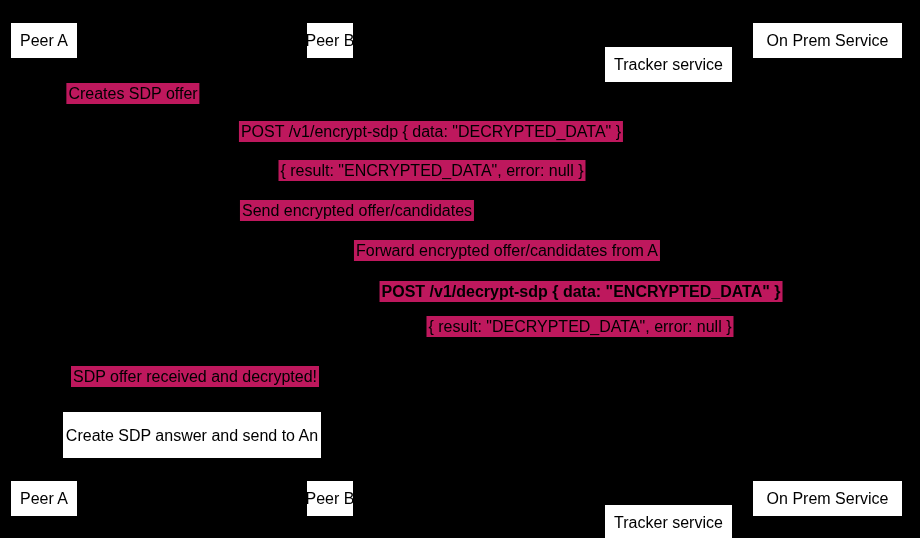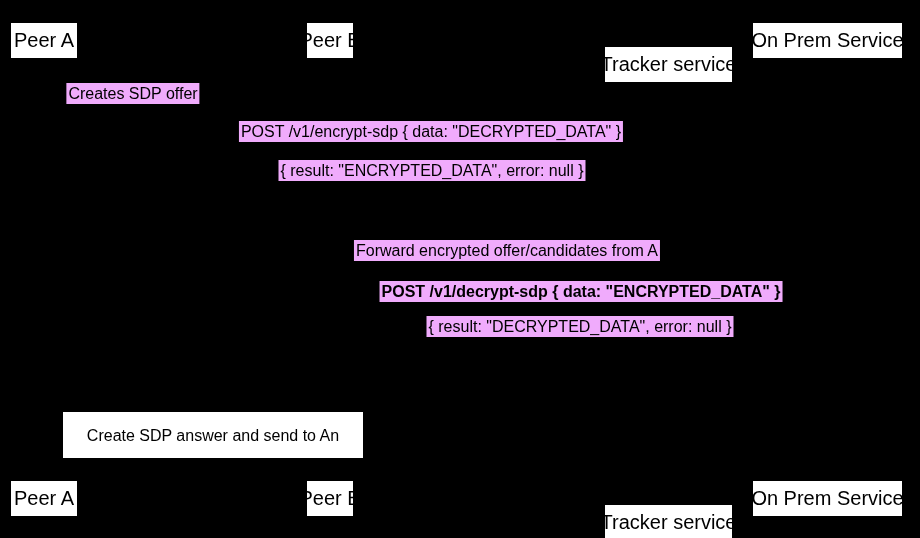--- a/index.html
+++ b/index.html
@@ -10,36 +10,36 @@
     background: #000000;
     font-family: "Liberation Sans", sans-serif;
     overflow: hidden;
   }
   
   .pbox {
     position: absolute;
     height: 35px;
     background: #ffffff;
     color: #000000;
-    font-size: 20px;
+    font-size: 16px;
     display: flex;
     align-items: center;
     justify-content: center;
     white-space: nowrap;
   }
   .row-top    { top: 23px; }
   .row-bottom { top: 481px; }
   .p-a { left: 11px;  width: 66px; }
   .p-b { left: 307px; width: 46px; }
   .p-t { left: 605px; width: 127px; margin-top: 24px; }
   .p-o { left: 753px; width: 149px; }
   
   .strip {
     position: absolute;
-    background: #f0abfc;
+    background: #be185d;
     color: #000000;
     font-size: 16px;
     line-height: 21px;
     height: 21px;
     padding: 0 2px;
     white-space: nowrap;
     transform: translateX(-50%);
   }
   .s1 { left: 133px; top: 83px;  }
   .s2 { left: 431px; top: 121px; }
@@ -47,21 +47,21 @@
   .s4 { left: 357px; top: 200px; }
   .s5 { left: 507px; top: 240px; }
   .s6 { left: 581px; top: 281px; font-weight: bold; }
   .s7 { left: 580px; top: 316px; }
   .s8 { left: 195px; top: 366px; }
   
   .notebox {
     position: absolute;
     left: 63px;
     top: 412px;
-    width: 300px;
+    width: 258px;
     height: 46px;
     background: #ffffff;
     color: #000000;
     font-size: 16px;
     line-height: 21px;
     display: flex;
     flex-direction: column;
     align-items: center;
     justify-content: center;
     text-align: center;
@@ -73,23 +73,25 @@
 <div class="canvas">
 
   <div class="pbox row-top p-a">Peer A</div>
   <div class="pbox row-top p-b">Peer B</div>
   <div class="pbox row-top p-t">Tracker service</div>
   <div class="pbox row-top p-o">On Prem Service</div>
 
   <div class="strip s1">Creates SDP offer</div>
   <div class="strip s2">POST /v1/encrypt-sdp { data: "DECRYPTED_DATA" }</div>
   <div class="strip s3">{ result: "ENCRYPTED_DATA", error: null }</div>
+  <div class="strip s4">Send encrypted offer/candidates</div>
   <div class="strip s5">Forward encrypted offer/candidates from A</div>
   <div class="strip s6">POST /v1/decrypt-sdp { data: "ENCRYPTED_DATA" }</div>
   <div class="strip s7">{ result: "DECRYPTED_DATA", error: null }</div>
+  <div class="strip s8">SDP offer received and decrypted!</div>
 
   <div class="notebox">
     <div>Create SDP answer and send to An</div>
   </div>
 
   <div class="pbox row-bottom p-a">Peer A</div>
   <div class="pbox row-bottom p-b">Peer B</div>
   <div class="pbox row-bottom p-t">Tracker service</div>
   <div class="pbox row-bottom p-o">On Prem Service</div>
 

